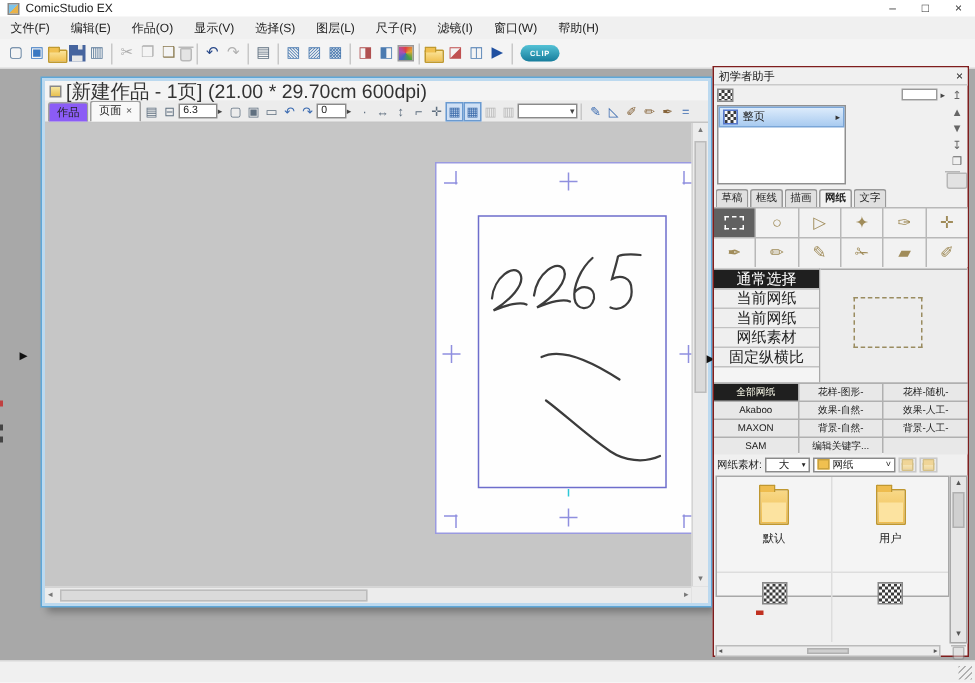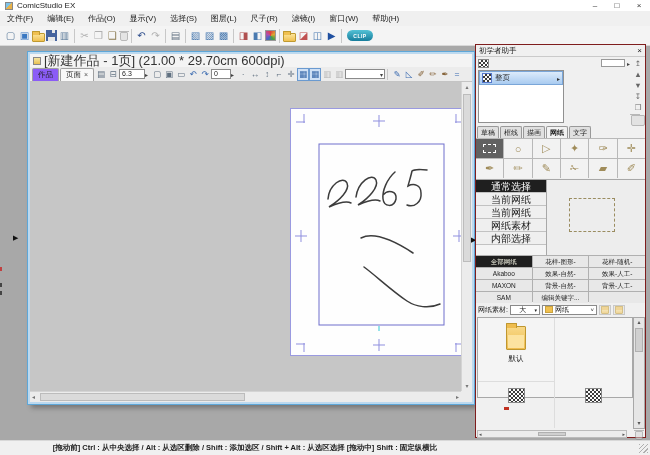--- a/index.html
+++ b/index.html
@@ -337,21 +337,21 @@
           <span class="tglyph">✐</span>
         </div>
       </div>
 
     <div class="p-smodes">
 
     <div class="smode sel">通常选择</div>
         <div class="smode">当前网纸</div>
         <div class="smode">当前网纸</div>
         <div class="smode">网纸素材</div>
-        <div class="smode">内部选择</div>
+        <div class="smode">固定纵横比</div>
       </div>
     <div class="p-sprev">
       <div class="dashrect"></div>
     </div>
 
     <div class="p-cats">
 
     <div class="ccell sel">全部网纸</div>
         <div class="ccell">花样-图形-</div>
         <div class="ccell">花样-随机-</div>
@@ -383,20 +383,24 @@
       <span class="mbtn dim">
           <span class="icoFolder" style="width:8px;height:6px;margin-top:2px"></span>
         </span>
     </div>
 
     <div class="p-browser">
       <div class="bcell" style="left:0;top:0">
         <div class="folderBig"></div>
         <div>默认</div>
       </div>
+      <div class="bcell" style="left:77px;top:0;border-right:none">
+        <div class="folderBig"></div>
+        <div>用户</div>
+      </div>
       <div class="bcell" style="left:0;top:64px;height:46px;border-bottom:none">
         <div class="checker tonechip"></div>
       </div>
       <div class="redtick"></div>
       <div class="bcell" style="left:77px;top:64px;height:46px;border-right:none;border-bottom:none">
         <div class="checker tonechip"></div>
       </div>
     </div>
     <div class="bvscroll">
       <div style="line-height:9px">▴</div>
@@ -405,17 +409,16 @@
     </div>
     <div class="p-hscroll">
       <span>◂</span>
       <span class="p-hthumb"></span>
       <span>▸</span>
     </div>
     <span class="icoTrash p-trash dim"></span>
   </div>
 
   <div class="statusbar">
-    <div class="statustext">[拖动前] Ctrl : 从中央选择 / Alt : 从选区删除 / Shift : 添加选区 / Shift + Alt : 从选区选择  [拖动中] Shift : 固定纵横比</div>
     <div class="grip"></div>
   </div>
 
 </div>
 
 </body></html>

